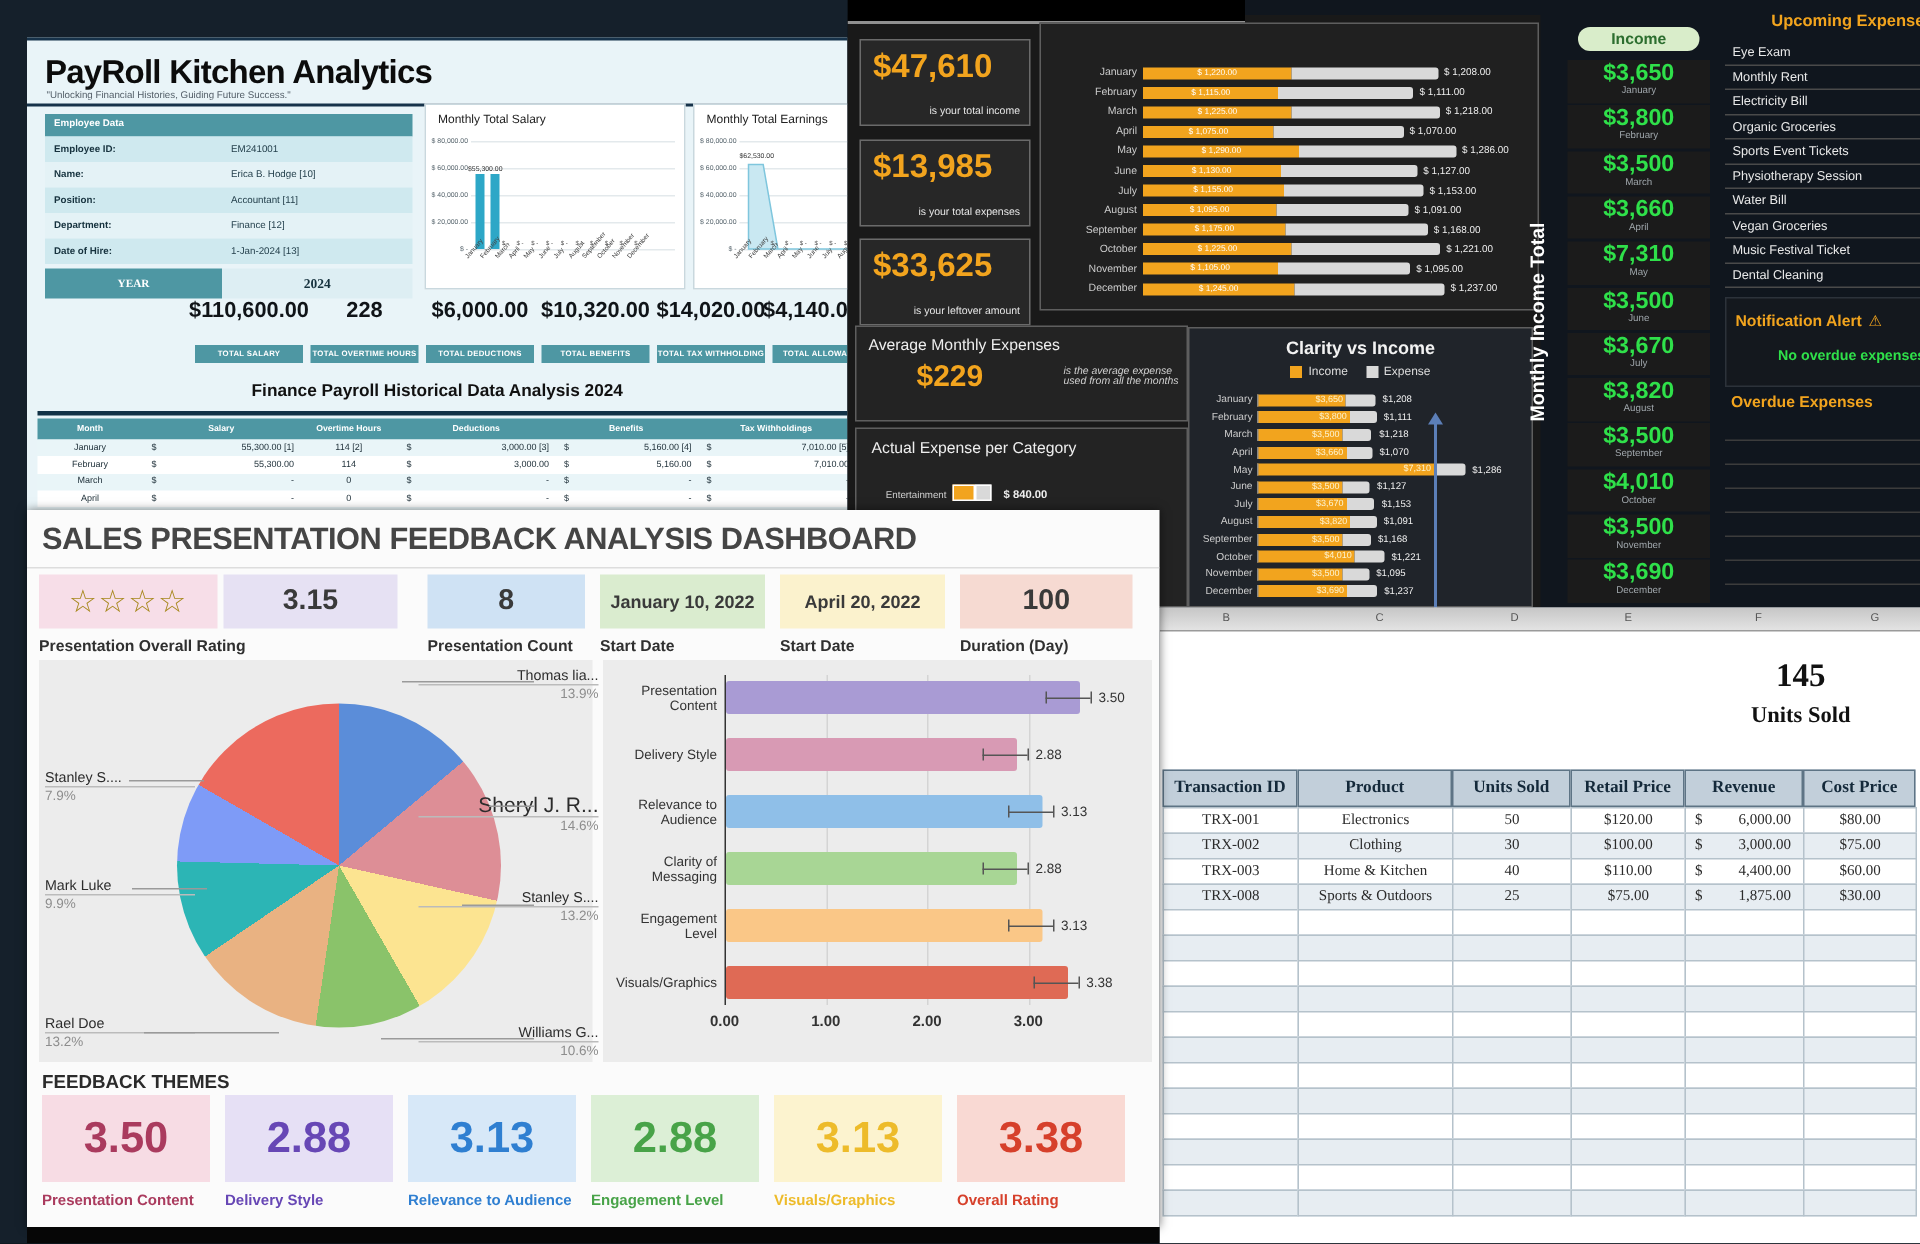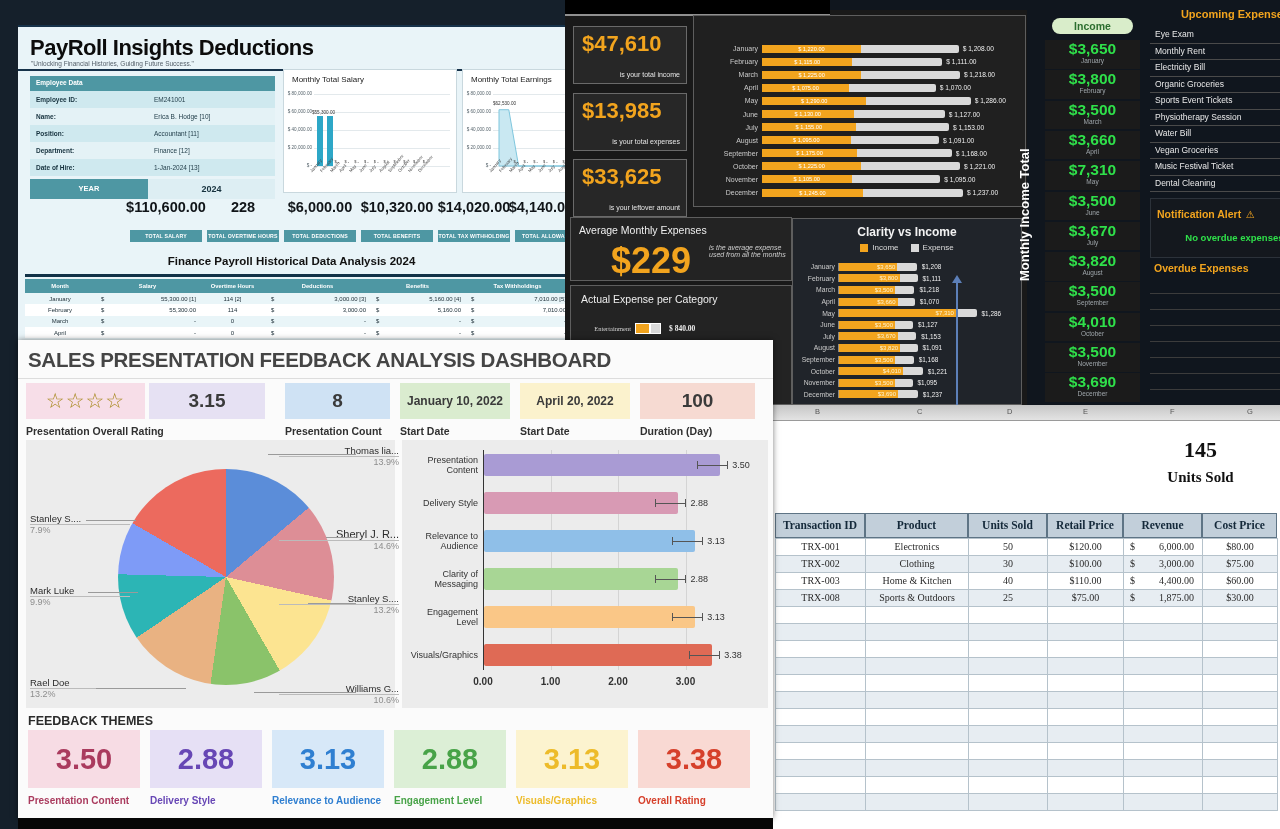--- a/index.html
+++ b/index.html
@@ -23,21 +23,21 @@
   
   #sheet2{left:773px;top:405px;width:507px;height:424px;background:#fff;font-family:"Liberation Serif",serif;}
   .colstrip{position:absolute;left:0;top:0;width:100%;height:15px;background:linear-gradient(#c6c6c6,#e3e3e3);border-bottom:1px solid #9a9a9a;}
 </style>
 </head>
 <body>
 
 <div id="canvas">
 
   <div id="payroll" class="panel">
-    <div class="abs pr-title" style="left:12px;top:8px;">PayRoll Insights Deductions</div>
+    <div class="abs pr-title" style="left:12px;top:8px;">PayRoll Kitchen Analytics</div>
     <div class="abs pr-sub" style="left:13px;top:33px;">"Unlocking Financial Histories, Guiding Future Success."</div>
     <div class="abs" style="left:0;top:42px;width:547px;height:2px;background:#16324a;"></div>
 
     <div class="abs" id="emp-card" style="left:12px;top:49px;width:245px;">
       <div class="tealbar" style="height:15px;font-size:6.5px;font-weight:700;padding:3px 0 0 6px;box-sizing:border-box;">Employee Data</div>
       <div id="emp-rows">
           <div style="display: flex; height: 17px; align-items: center; background: rgb(207, 233, 239);">
             <div style="width: 118px; padding-left: 6px; font-weight: 700; font-size: 6.5px; color: rgb(22, 50, 62);">Employee ID:</div>
             <div style="flex: 1 1 0%; font-size: 6.5px; color: rgb(37, 65, 77);">EM241001</div>
           </div>
@@ -51,21 +51,21 @@
           </div>
           <div style="display: flex; height: 17px; align-items: center; background: rgb(228, 242, 246);">
             <div style="width: 118px; padding-left: 6px; font-weight: 700; font-size: 6.5px; color: rgb(22, 50, 62);">Department:</div>
             <div style="flex: 1 1 0%; font-size: 6.5px; color: rgb(37, 65, 77);">Finance [12]</div>
           </div>
           <div style="display: flex; height: 17px; align-items: center; background: rgb(207, 233, 239);">
             <div style="width: 118px; padding-left: 6px; font-weight: 700; font-size: 6.5px; color: rgb(22, 50, 62);">Date of Hire:</div>
             <div style="flex: 1 1 0%; font-size: 6.5px; color: rgb(37, 65, 77);">1-Jan-2024 [13]</div>
           </div>
         </div>
-      <div style="display:flex;margin-top:3px;">
+      <div style="display:flex;margin-top:3px;font-family:Liberation Serif, serif;">
         <div class="tealbar" style="width:118px;height:20px;line-height:20px;text-align:center;font-size:7.5px;font-weight:700;">YEAR</div>
         <div style="flex:1;background:#ddeef3;height:20px;line-height:20px;text-align:center;font-weight:700;font-size:9px;color:#16323e;">2024</div>
       </div>
     </div>
 
     <div class="card" id="salary-chart" style="left:265px;top:42px;width:172px;height:122px;">
         <div style="position: absolute; left: 8px; top: 5px; font-size: 8px; color: rgb(34, 34, 34);">Monthly Total Salary</div>
         <div style="position: absolute; left: 0px; top: 21px; width: 28px; text-align: right; font-size: 4.6px; color: rgb(87, 101, 109);">$ 80,000.00</div>
         <div style="position: absolute; left: 30px; top: 24px; width: 136px; height: 1px; background: rgb(227, 233, 236);"></div>
         <div style="position: absolute; left: 0px; top: 39px; width: 28px; text-align: right; font-size: 4.6px; color: rgb(87, 101, 109);">$ 60,000.00</div>
@@ -378,28 +378,28 @@
               <div style="font-size: 5.6px; color: rgb(255, 255, 255); white-space: nowrap;">$ 1,245.00</div>
             </div>
             <div style="background: rgb(217, 217, 217); height: 8px; flex: 0 0 auto; border-radius: 0px 2px 2px 0px; width: 100.197px;"></div>
             <div style="font-size: 6.6px; color: rgb(239, 239, 239); margin-left: 4px; white-space: nowrap;">$ 1,237.00</div>
           </div>
         </div>
     </div>
 
     <div class="dk-card" style="left:5px;top:217px;width:220px;height:62px;">
       <div style="color:#eee;font-size:10.5px;padding:6px 0 0 8px;">Average Monthly Expenses</div>
-      <div class="orange" style="position:absolute;left:40px;top:22px;font-size:36px;font-weight:800;">$229</div>
+      <div class="orange" style="position:absolute;left:40px;top:22px;font-size:20px;font-weight:800;">$229</div>
       <div style="position:absolute;left:138px;top:26px;width:78px;color:#cfcfcf;font-size:7px;font-style:italic;">is the average expense used from all the months</div>
     </div>
 
     <div class="dk-card" style="left:5px;top:285px;width:220px;height:118px;">
       <div style="color:#eee;font-size:10.5px;padding:7px 0 0 10px;">Actual Expense per Category</div>
       <div id="cat-rows">
-          <div style="display: flex; align-items: center; margin: 18px 0px 0px 8px; font-family: Liberation Serif, serif;">
+          <div style="display: flex; align-items: flex-end; margin: 18px 0px 0px 8px;">
             <div style="width: 52px; font-size: 6.5px; color: rgb(207, 207, 207); text-align: right; padding-right: 4px;">Entertainment</div>
             <div style="width: 13px; height: 9px; background: rgb(242, 164, 30); border: 1px solid rgb(255, 255, 255);"></div>
             <div style="width: 9px; height: 9px; background: rgb(217, 217, 217); border: 1px solid rgb(255, 255, 255);"></div>
             <div style="margin-left: 8px; font-size: 7.5px; color: rgb(238, 238, 238); font-weight: 700;">$ 840.00</div>
           </div>
         </div>
     </div>
 
     <div class="dk-card" id="evi-card" style="left:227px;top:218px;width:228px;height:185px;background:#20242a;">
       <div style="text-align:center;color:#f2f2f2;font-size:12px;font-weight:700;padding-top:6px;">Clarity vs Income</div>
@@ -766,21 +766,21 @@
       </div>
 
     <div class="chartbox" id="pie-box" style="left:8px;top:100px;width:369px;height:268px;">
         <div style="position: absolute; left: 92px; top: 29px; width: 216px; height: 216px; border-radius: 50%; background: conic-gradient(rgb(91, 141, 217) 0deg, rgb(91, 141, 217) 50.04deg, rgb(221, 142, 150) 50.04deg, rgb(221, 142, 150) 102.6deg, rgb(252, 228, 145) 102.6deg, rgb(252, 228, 145) 150.12deg, rgb(138, 195, 106) 150.12deg, rgb(138, 195, 106) 188.28deg, rgb(233, 178, 130) 188.28deg, rgb(233, 178, 130) 235.8deg, rgb(44, 181, 181) 235.8deg, rgb(44, 181, 181) 271.44deg, rgb(126, 155, 247) 271.44deg, rgb(126, 155, 247) 299.88deg, rgb(236, 106, 94) 299.88deg, rgb(236, 106, 94) 360deg);"></div>
         <div style="position: absolute; left: 253px; top: 5px; width: 120px; text-align: right;">
           <div style="font-size: 9.5px; color: rgb(44, 44, 44); white-space: nowrap; border-bottom: 1px solid rgb(187, 187, 187);">Thomas lia...</div>
           <div style="font-size: 9px; color: rgb(141, 141, 141);">13.9%</div>
         </div>
         <div style="position: absolute; left: 242px; top: 14px; width: 88px; height: 1px; background: rgb(154, 154, 154);"></div>
         <div style="position: absolute; left: 253px; top: 88px; width: 120px; text-align: right;">
-          <div style="font-size: 11px; color: rgb(44, 44, 44); white-space: nowrap; border-bottom: 1px solid rgb(187, 187, 187);">Sheryl J. R...</div>
+          <div style="font-size: 14px; color: rgb(44, 44, 44); white-space: nowrap; border-bottom: 1px solid rgb(187, 187, 187);">Sheryl J. R...</div>
           <div style="font-size: 9px; color: rgb(141, 141, 141);">14.6%</div>
         </div>
         <div style="position: absolute; left: 300px; top: 97px; width: 30px; height: 1px; background: rgb(154, 154, 154);"></div>
         <div style="position: absolute; left: 253px; top: 153px; width: 120px; text-align: right;">
           <div style="font-size: 9.5px; color: rgb(44, 44, 44); white-space: nowrap; border-bottom: 1px solid rgb(187, 187, 187);">Stanley S....</div>
           <div style="font-size: 9px; color: rgb(141, 141, 141);">13.2%</div>
         </div>
         <div style="position: absolute; left: 282px; top: 163px; width: 48px; height: 1px; background: rgb(154, 154, 154);"></div>
         <div style="position: absolute; left: 253px; top: 243px; width: 120px; text-align: right;">
           <div style="font-size: 9.5px; color: rgb(44, 44, 44); white-space: nowrap; border-bottom: 1px solid rgb(187, 187, 187);">Williams G...</div>

